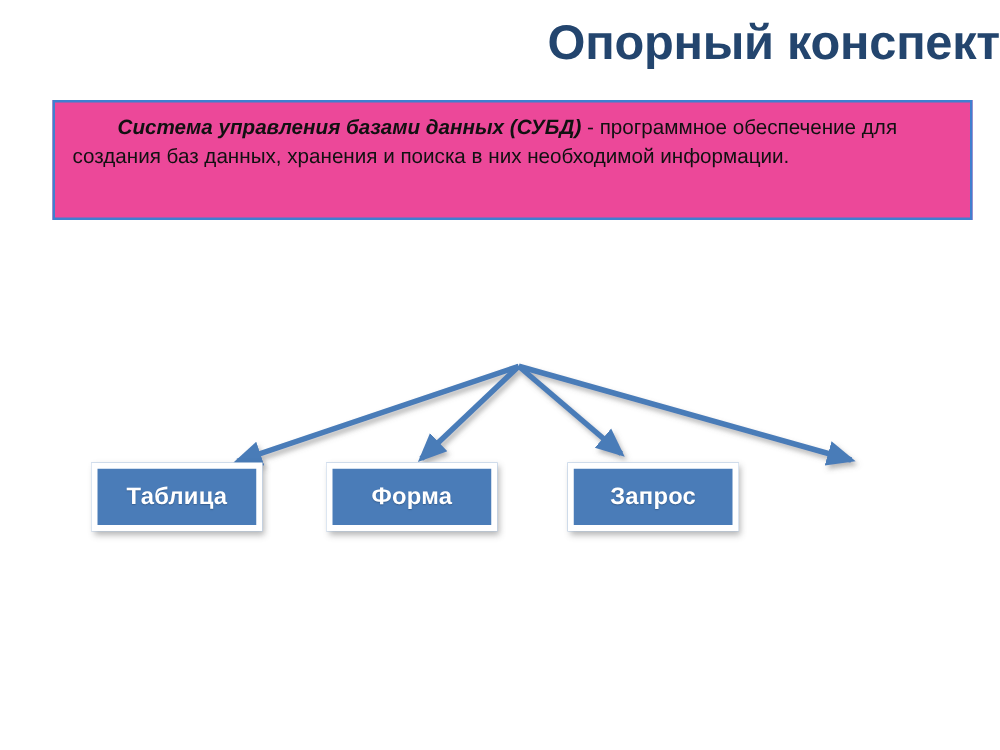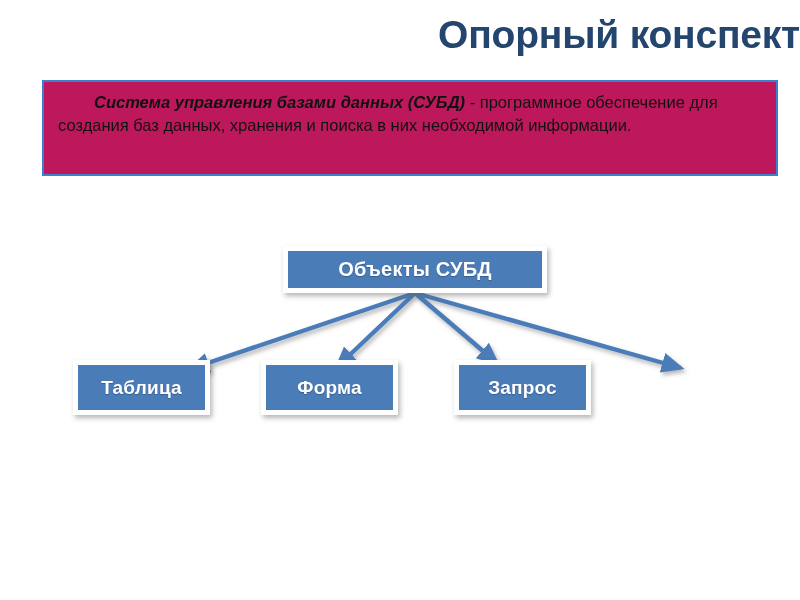--- a/index.html
+++ b/index.html
@@ -40,21 +40,21 @@
 
   
   .definition-box {
     position: absolute;
     left: 42px;
     top: 80px;
     width: 736px;
     height: 96px;
     box-sizing: border-box;
     border: 2px solid #3f7fd0;
-    background: #be185d;
+    background: #ec4899;
     padding: 9px 16px 0 14px;
   }
   .definition-text {
     font-size: 16.5px;
     line-height: 1.42;
     color: #111111;
     text-indent: 36px;
     margin: 0;
   }
   .definition-text .term {
@@ -98,21 +98,21 @@
 
   .node-root {
     left: 283px;
     top: 246px;
     width: 264px;
     height: 47px;
     font-size: 20px;
   }
 
   .node-leaf {
-    top: 360px;
+    top: 370px;
     height: 55px;
     width: 137px;
   }
   .node-table  { left: 73px; }
   .node-form   { left: 261px; }
   .node-query  { left: 454px; }
   .node-report { left: 648px; }
 </style>
 </head>
 <body>
@@ -137,21 +137,20 @@
         </marker>
       </defs>
       <g filter="url(#arrShadow)" stroke="#4a7cb8" stroke-width="4.4" fill="none">
         <line x1="415" y1="293" x2="190" y2="369" marker-end="url(#head)"></line>
         <line x1="415" y1="293" x2="337" y2="367" marker-end="url(#head)"></line>
         <line x1="415" y1="293" x2="497" y2="363" marker-end="url(#head)"></line>
         <line x1="415" y1="293" x2="681" y2="368" marker-end="url(#head)"></line>
       </g>
     </svg>
 
-    <div class="node node-root">Объекты СУБД</div>
 
     <div class="node node-leaf node-table">Таблица</div>
 
     <div class="node node-leaf node-query">Запрос</div>
 
     <div class="node node-leaf node-form">Форма</div>
 
 
   </div>
 </div>

